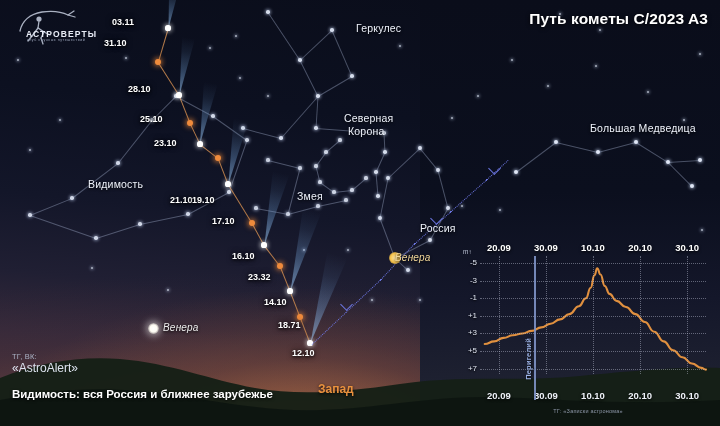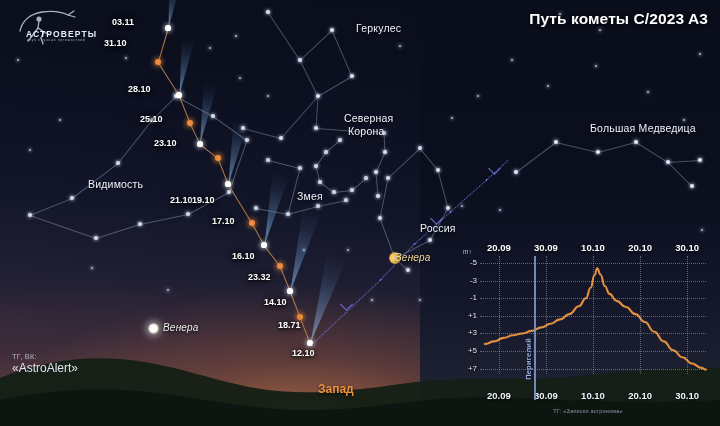--- a/index.html
+++ b/index.html
@@ -321,20 +321,21 @@
       <path d="M30,23 L31,16"></path>
       <path d="M24,31 L20,36 M36,27 L42,30 M33,33 L35,39"></path>
     </g>
     <circle cx="31" cy="14" r="2.6" fill="#cdd5e6"></circle>
   </svg>
   <div class="logo-name">АСТРОВЕРТЫ</div>
   <div class="logo-sub">клуб научных путешествий</div>
 
   <div class="tgvk">ТГ, ВК:</div>
   <div class="brand">«AstroAlert»</div>
+  <div class="infoline" style="top:388px;">Видимость: вся Россия и ближнее зарубежье</div>
   <div class="west">Запад</div>
 
   <div class="lc">
     <div class="munit" id="munit" style="left: 1px; top: 26px;">m↑</div>
     <div class="lc-plot" id="lcplot">
       <svg id="lcsvg" width="226" height="118" viewBox="0 0 226 118">
           <path d="M 4.71 88.06 C 9.42 88.06, 9.42 85.42, 14.13 85.42 C 18.83 85.42, 18.83 81.90, 23.54 81.90 C 28.25 81.90, 28.25 79.25, 32.96 79.25 C 37.67 79.25, 37.67 77.49, 42.38 77.49 C 47.08 77.49, 47.08 74.85, 51.79 74.85 C 56.50 74.85, 56.50 71.33, 61.21 71.33 C 65.92 71.33, 65.92 67.81, 70.63 67.81 C 75.33 67.81, 75.33 63.40, 80.04 63.40 C 84.75 63.40, 84.75 58.12, 89.46 58.12 C 94.17 58.12, 94.17 50.19, 98.88 50.19 C 102.41 50.19, 102.41 42.27, 105.94 42.27 C 108.29 42.27, 108.29 31.70, 110.65 31.70 C 112.53 31.70, 112.53 19.37, 114.41 19.37 C 115.82 19.37, 115.82 12.33, 117.24 12.33 C 118.89 12.33, 118.89 18.49, 120.53 18.49 C 122.65 18.49, 122.65 29.94, 124.77 29.94 C 127.13 29.94, 127.13 37.87, 129.48 37.87 C 133.01 37.87, 133.01 44.91, 136.54 44.91 C 141.25 44.91, 141.25 51.07, 145.96 51.07 C 150.67 51.07, 150.67 58.12, 155.38 58.12 C 160.08 58.12, 160.08 66.04, 164.79 66.04 C 169.50 66.04, 169.50 75.73, 174.21 75.73 C 178.92 75.73, 178.92 85.42, 183.63 85.42 C 188.33 85.42, 188.33 94.22, 193.04 94.22 C 197.75 94.22, 197.75 101.27, 202.46 101.27 C 207.17 101.27, 207.17 107.43, 211.88 107.43 C 216.58 107.43, 216.58 111.84, 221.29 111.84 C 223.65 111.84, 223.65 113.60, 226.00 113.60" fill="none" stroke="#e0903f" stroke-width="2.1" stroke-linecap="round" stroke-linejoin="round"></path>
         </svg>
     <div class="gl h" style="left: 0px; top: 7.04478px; width: 226px;"></div>
         <div class="gl h" style="left: 0px; top: 24.6567px; width: 226px;"></div>

